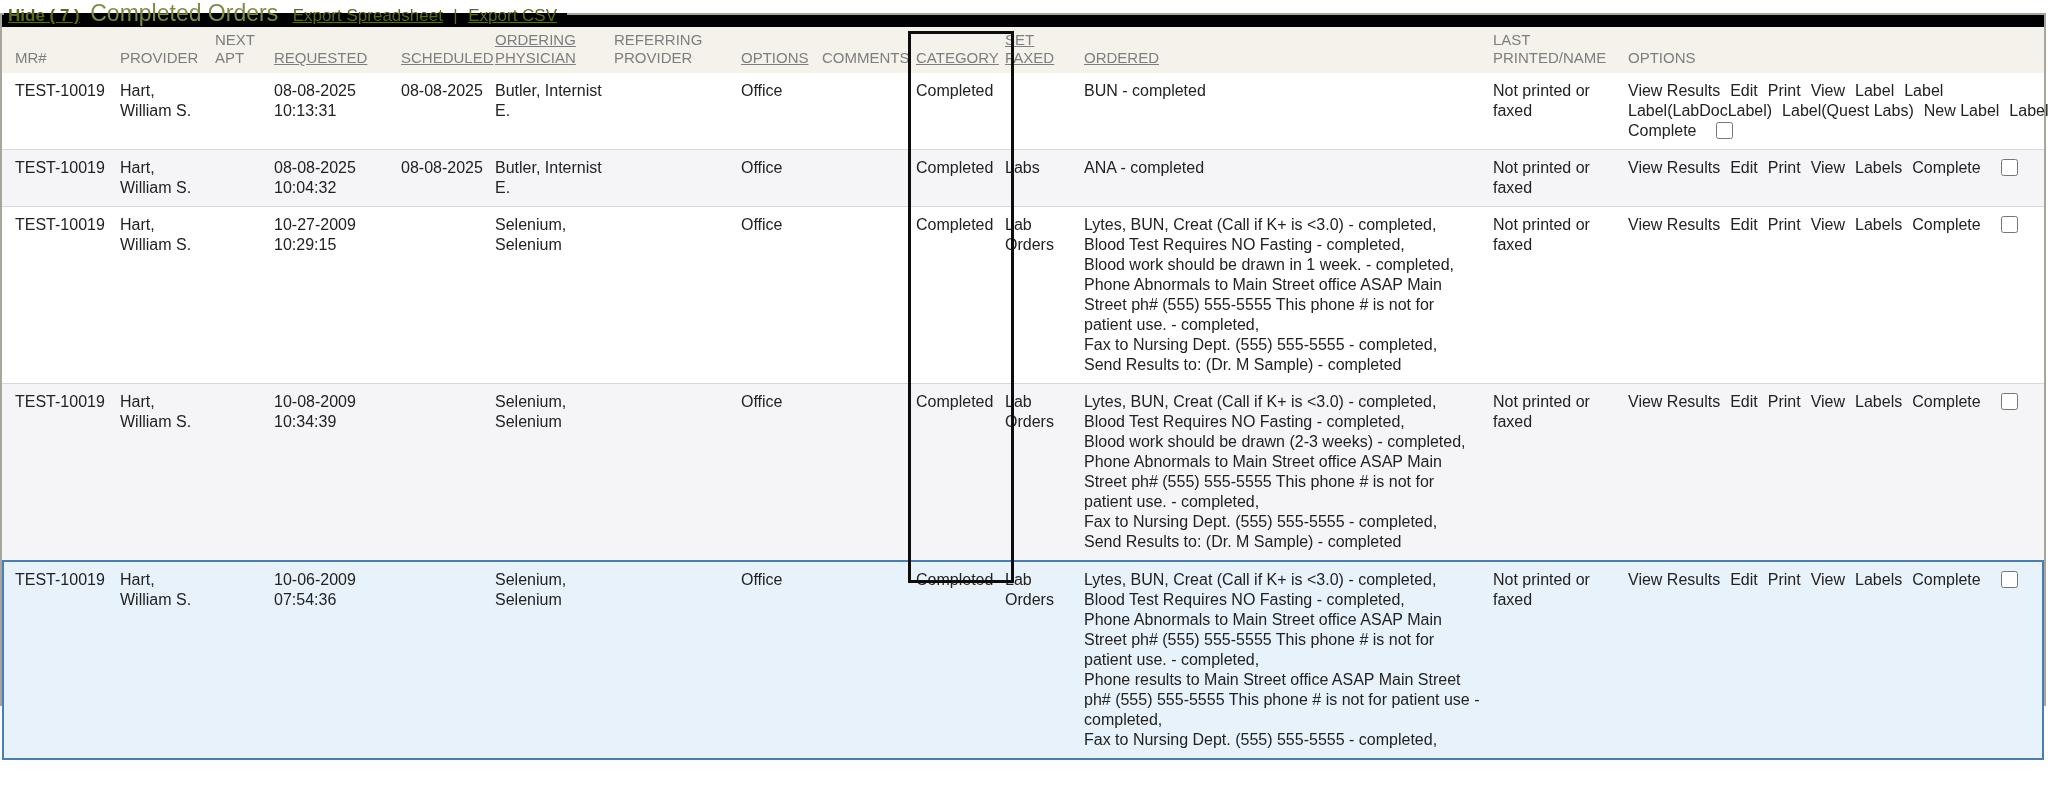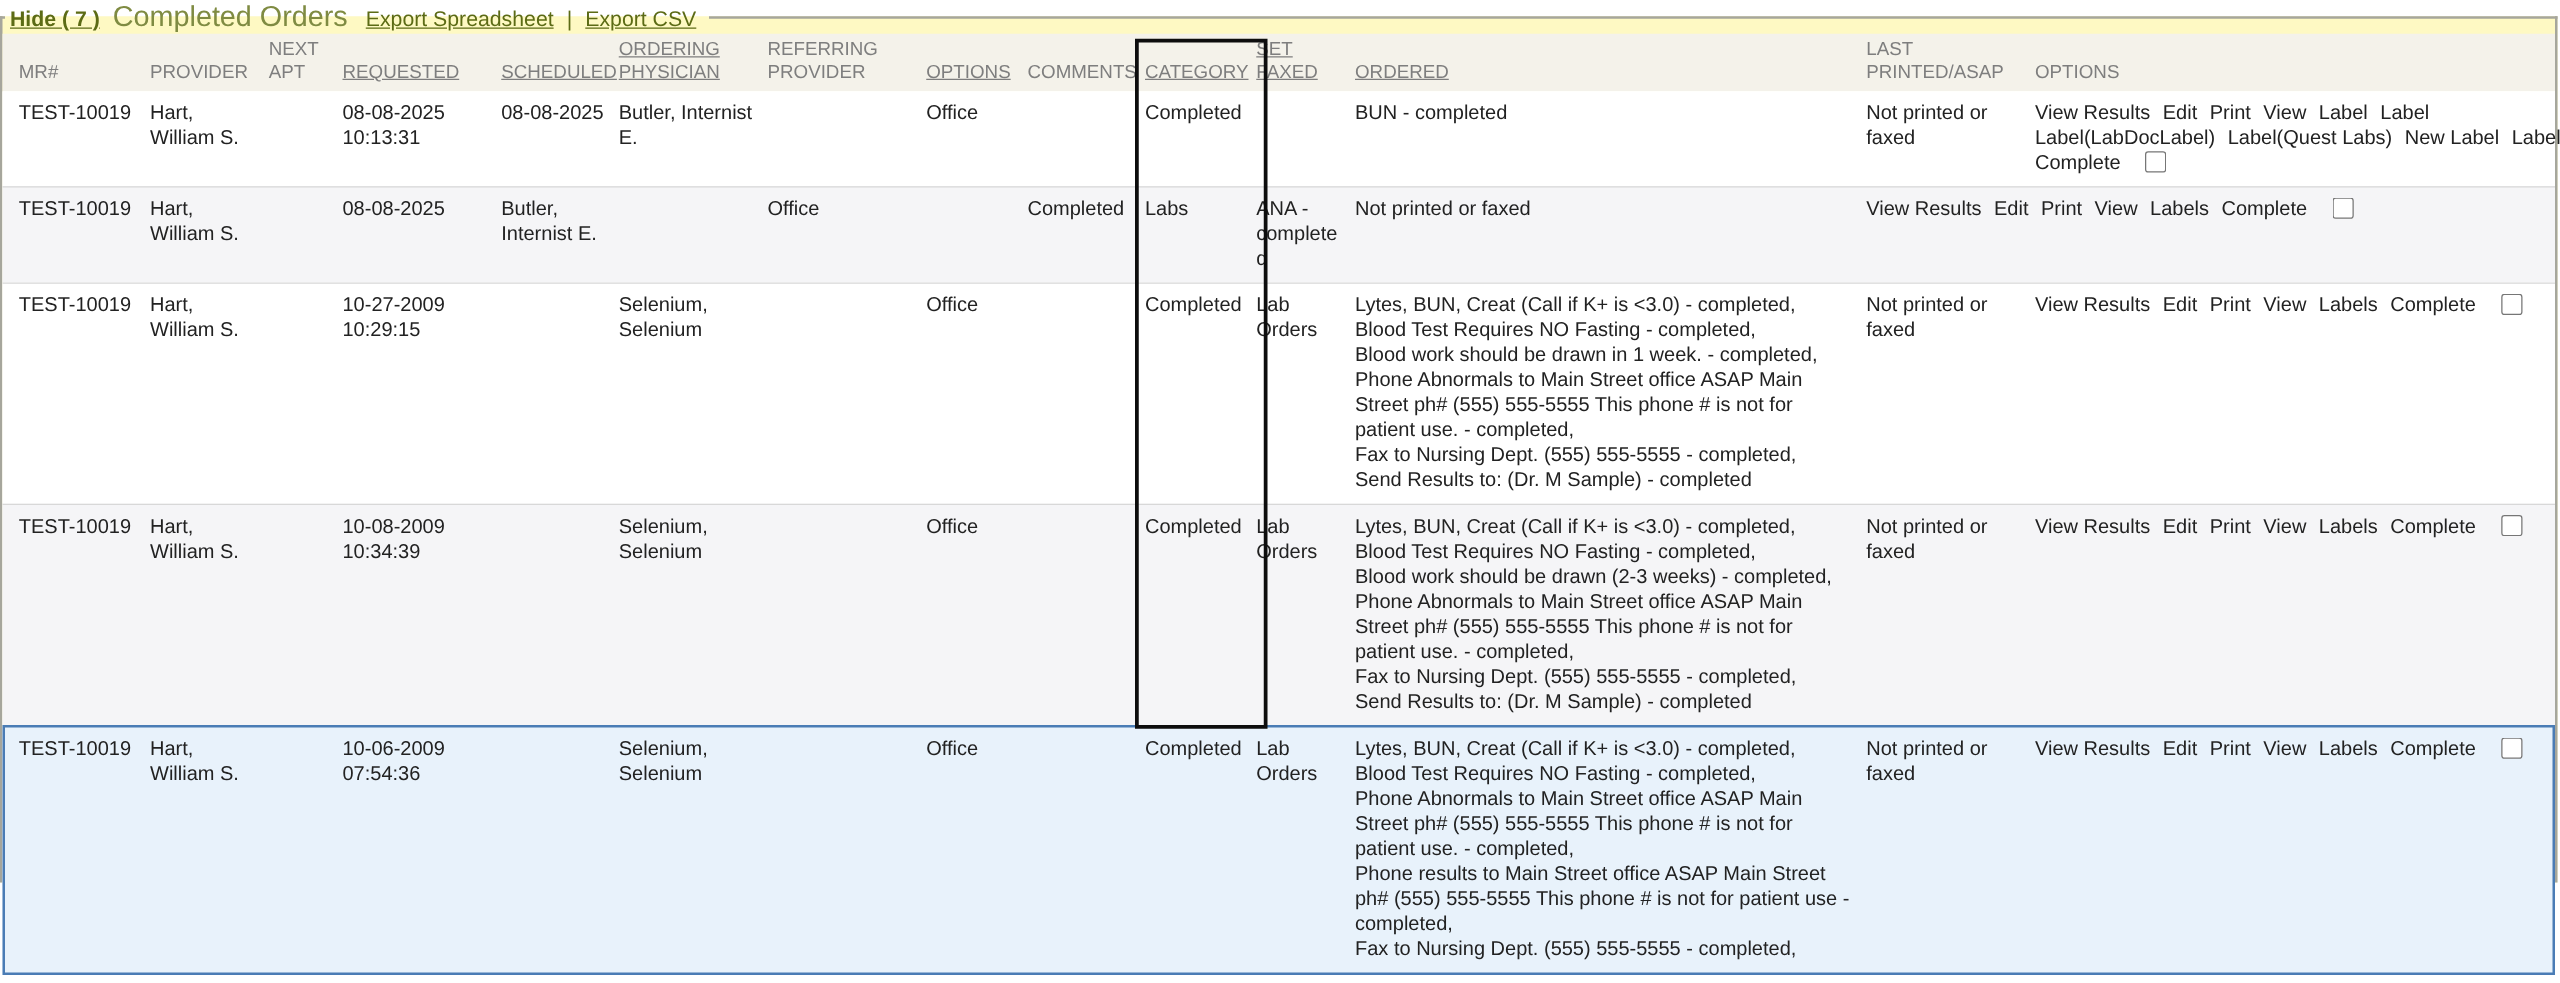--- a/index.html
+++ b/index.html
@@ -9,21 +9,21 @@
     font-family:"Liberation Sans", sans-serif;
     color:#222;
     overflow:hidden;
   }
   fieldset.orders-fieldset{
     box-sizing:border-box;
     width:2046px;height:706px;
     margin:0;padding:0;
     border:2px solid #a6a69c;
     border-bottom:none;
-    background:#fef9c3;
+    background:#000000;
   }
   legend.orders-legend{
     margin-left:2px;
     padding:0 10px 0 4px;
     white-space:nowrap;
   }
   .legend-hide{
     font-size:17px;font-weight:bold;text-decoration:underline;
     color:#5c6b15;cursor:pointer;margin-right:6px;
   }
@@ -104,21 +104,21 @@
         <div class="hcell">NEXT APT</div>
         <div class="hcell sortable">REQUESTED</div>
         <div class="hcell sortable">SCHEDULED</div>
         <div class="hcell sortable">ORDERING PHYSICIAN</div>
         <div class="hcell">REFERRING PROVIDER</div>
         <div class="hcell sortable">OPTIONS</div>
         <div class="hcell">COMMENTS</div>
         <div class="hcell sortable">CATEGORY</div>
         <div class="hcell sortable">SET FAXED</div>
         <div class="hcell sortable">ORDERED</div>
-        <div class="hcell">LAST PRINTED/ASAP</div>
+        <div class="hcell">LAST PRINTED/NAME</div>
         <div class="hcell">OPTIONS</div>
       </div>
     <div class="table-body">
         <div class="row" style="grid-template-columns: 105px 95px 59px 127px 94px 119px 127px 81px 94px 89px 79px 409px 135px 414px;">
           <div class="cell col-mr">TEST-10019</div>
           <div class="cell col-patient">Hart, William S.</div>
           <div class="cell col-next_apt"></div>
           <div class="cell col-requested">08-08-2025 10:13:31</div>
           <div class="cell col-scheduled">08-08-2025</div>
           <div class="cell col-physician">Butler, Internist E.</div>
@@ -134,20 +134,21 @@
           <div class="cell col-options">
             <div class="opt-line"><span class="opt-link">View Results</span><span class="opt-link">Edit</span><span class="opt-link">Print</span><span class="opt-link">View</span><span class="opt-link">Label</span><span class="opt-link">Label</span></div>
             <div class="opt-line"><span class="opt-link">Label(LabDocLabel)</span><span class="opt-link">Label(Quest Labs)</span><span class="opt-link">New Label</span><span class="opt-link">Labels</span></div>
             <div class="opt-line"><span class="opt-link">Complete</span><input type="checkbox" class="complete-cb" style=""></div>
           </div>
         </div>
         <div class="row alt" style="grid-template-columns: 105px 95px 59px 127px 94px 119px 127px 81px 94px 89px 79px 409px 135px 414px;">
           <div class="cell col-mr">TEST-10019</div>
           <div class="cell col-patient">Hart, William S.</div>
           <div class="cell col-next_apt"></div>
+          <div class="cell col-requested">08-08-2025 10:04:32</div>
           <div class="cell col-scheduled">08-08-2025</div>
           <div class="cell col-physician">Butler, Internist E.</div>
           <div class="cell col-referring"></div>
           <div class="cell col-location">Office</div>
           <div class="cell col-comments"></div>
           <div class="cell col-category">Completed</div>
           <div class="cell col-set_name">Labs</div>
           <div class="cell col-ordered">
             <div>ANA - completed</div>
           </div>

